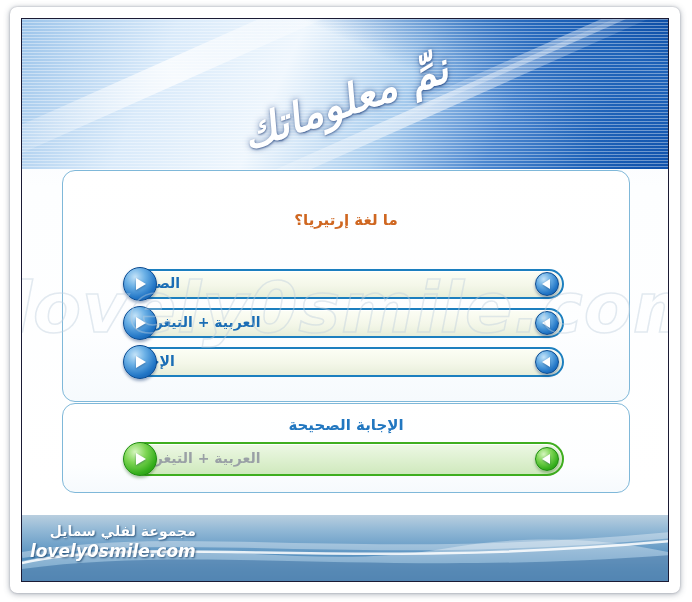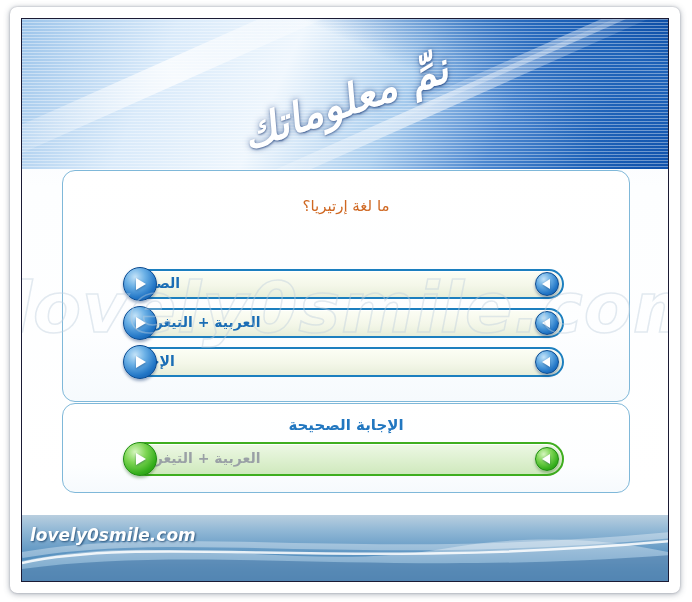--- a/index.html
+++ b/index.html
@@ -47,22 +47,22 @@
     background:linear-gradient(180deg,#ffffff 0%,#fdfeff 70%,#f6fafd 100%);
     border:1px solid #7fb8d9;border-radius:13px;
   }
   .panel.question{top:151px;height:232px;}
   .panel.correct{top:384px;height:90px;}
   .panel-title{
     text-align:center;font-weight:bold;font-size:15px;color:#2277c0;
     padding-top:12px;direction:rtl;
   }
   .question-text{
-    text-align:center;font-weight:normal;font-size:15px;color:#cf6721;
-    margin-top:26px;direction:rtl;
+    text-align:center;font-weight:bold;font-size:15px;color:#cf6721;
+    margin-top:40px;direction:rtl;
   }
   .options{position:absolute;left:0;top:98px;width:100%;}
   
   .pill{
     position:relative;width:435px;height:30px;margin:0 auto 9px auto;
     border:2px solid #1c7fbf;border-radius:17px;box-sizing:border-box;
     background:linear-gradient(180deg,#fcfef5 0%,#f4f7e9 55%,#e7eeda 100%);
     box-shadow:inset 0 1px 0 rgba(255,255,255,.9);
     display:flex;align-items:center;justify-content:flex-start;
   }
@@ -188,18 +188,19 @@
     </div>
 
     <div class="footer">
       <svg width="650" height="66" viewBox="0 0 650 66">
         <path d="M0,46 C140,16 280,58 420,34 C510,18 590,24 650,38 L650,66 L0,66 Z" fill="rgba(255,255,255,0.35)"></path>
         <path d="M0,54 C180,30 360,62 650,40 L650,66 L0,66 Z" fill="rgba(18,80,140,0.38)"></path>
         <path d="M0,48 C130,20 320,56 650,26" stroke="rgba(255,255,255,0.85)" stroke-width="2.5" fill="none"></path>
         <path d="M0,40 C160,12 330,50 650,20" stroke="rgba(255,255,255,0.35)" stroke-width="6" fill="none"></path>
       </svg>
       <div class="footer-text">
+        <div class="footer-group">مجموعة لفلي سمايل</div>
         <div class="footer-site">lovely0smile.com</div>
       </div>
     </div>
 
   </div>
 </div>
 
 </body></html>

